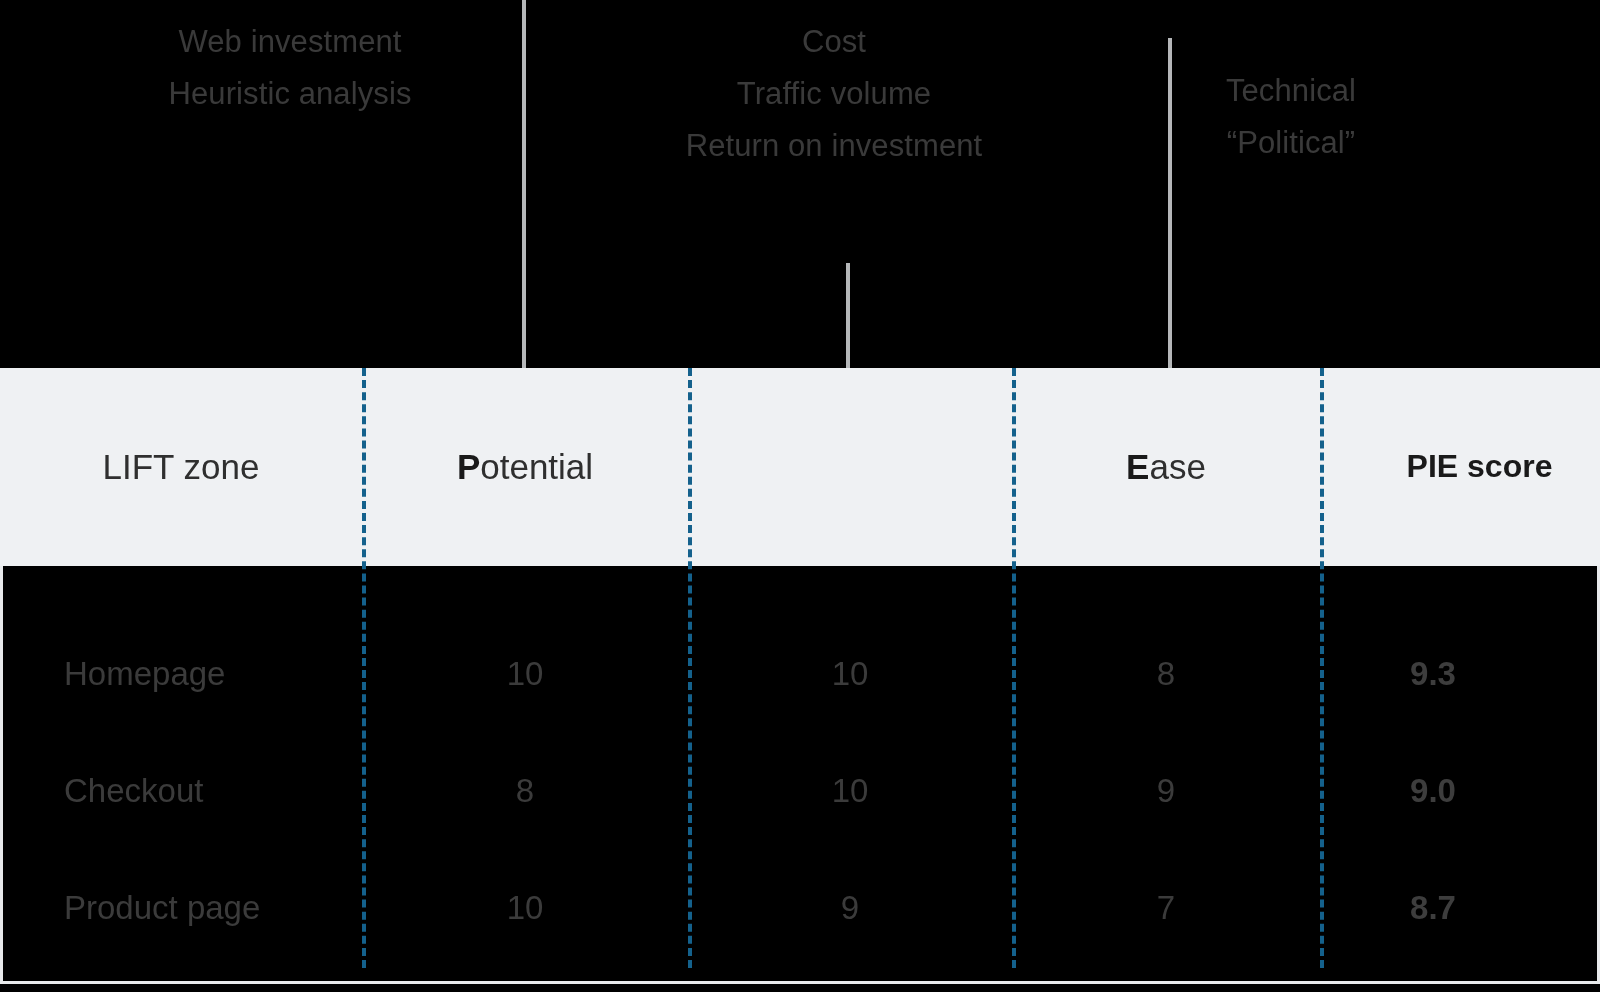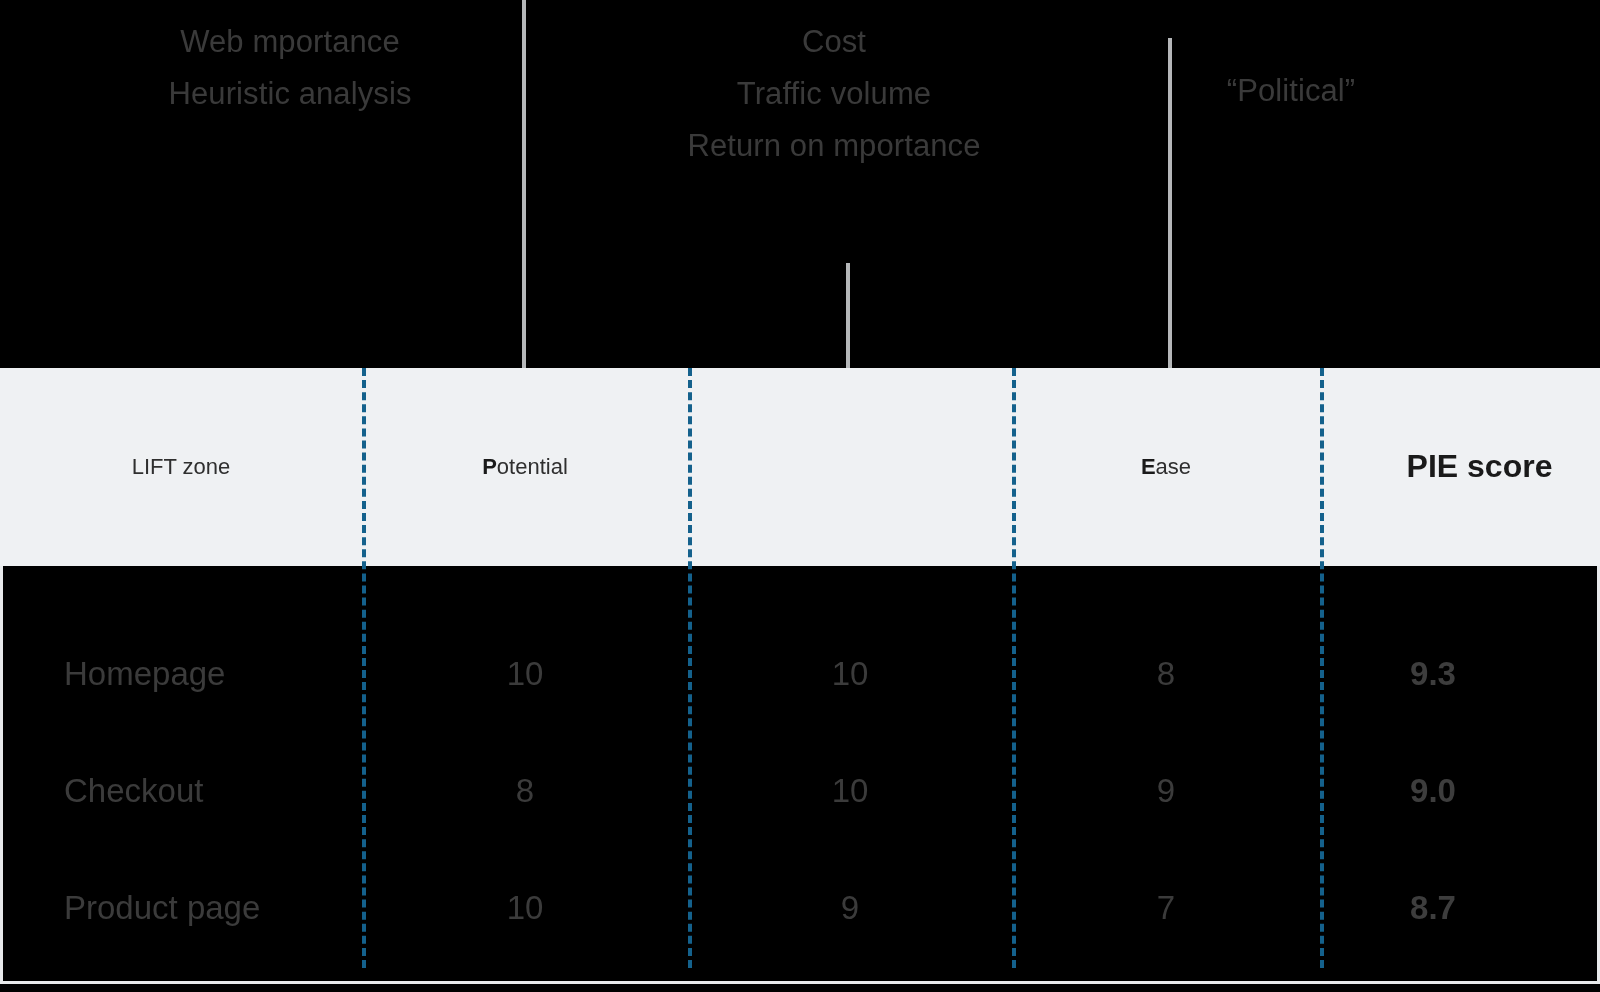--- a/index.html
+++ b/index.html
@@ -53,21 +53,21 @@
   }
   .head-cell {
     position: absolute;
     top: 0;
     height: 198px;
     display: flex;
     align-items: center;
     justify-content: center;
     text-align: center;
     color: #2f2f2f;
-    font-size: 22px;
+    font-size: 35px;
     line-height: 1.18;
   }
   .head-cell .lead {
     font-weight: bold;
     color: #1a1a1a;
   }
   .head-cell.pie {
     font-weight: bold;
     color: #1a1a1a;
     font-size: 32px;
@@ -133,31 +133,32 @@
 </head>
 <body>
 
 <div id="stage">
 
   <div class="leader" style="left:522px; top:0px; height:407px;"></div>
   <div class="leader" style="left:846px; top:263px; height:145px;"></div>
   <div class="leader" style="left:1168px; top:38px; height:370px;"></div>
 
   <div class="callout-group" style="left:60px; top:18px; width:460px;">
-    <div class="callout-line">Web mportance</div>
+    <div class="callout-line">Web investment</div>
     <div class="callout-line">Heuristic analysis</div>
   </div>
 
   <div class="callout-group" style="left:586px; top:18px; width:496px;">
     <div class="callout-line">Cost</div>
     <div class="callout-line">Traffic volume</div>
-    <div class="callout-line">Return on mportance</div>
+    <div class="callout-line">Return on investment</div>
   </div>
 
   <div class="callout-group" style="left:1196px; top:67px; width:190px; text-align:center;">
+    <div class="callout-line">Technical</div>
     <div class="callout-line">“Political”</div>
   </div>
 
   <div id="header-band">
     <div class="head-cell" style="left:0px; width:362px;">
       <span>LIFT zone</span>
     </div>
 
     <div class="head-cell" style="left:362px; width:326px;">
       <span><span class="lead">P</span><span>otential</span></span>

